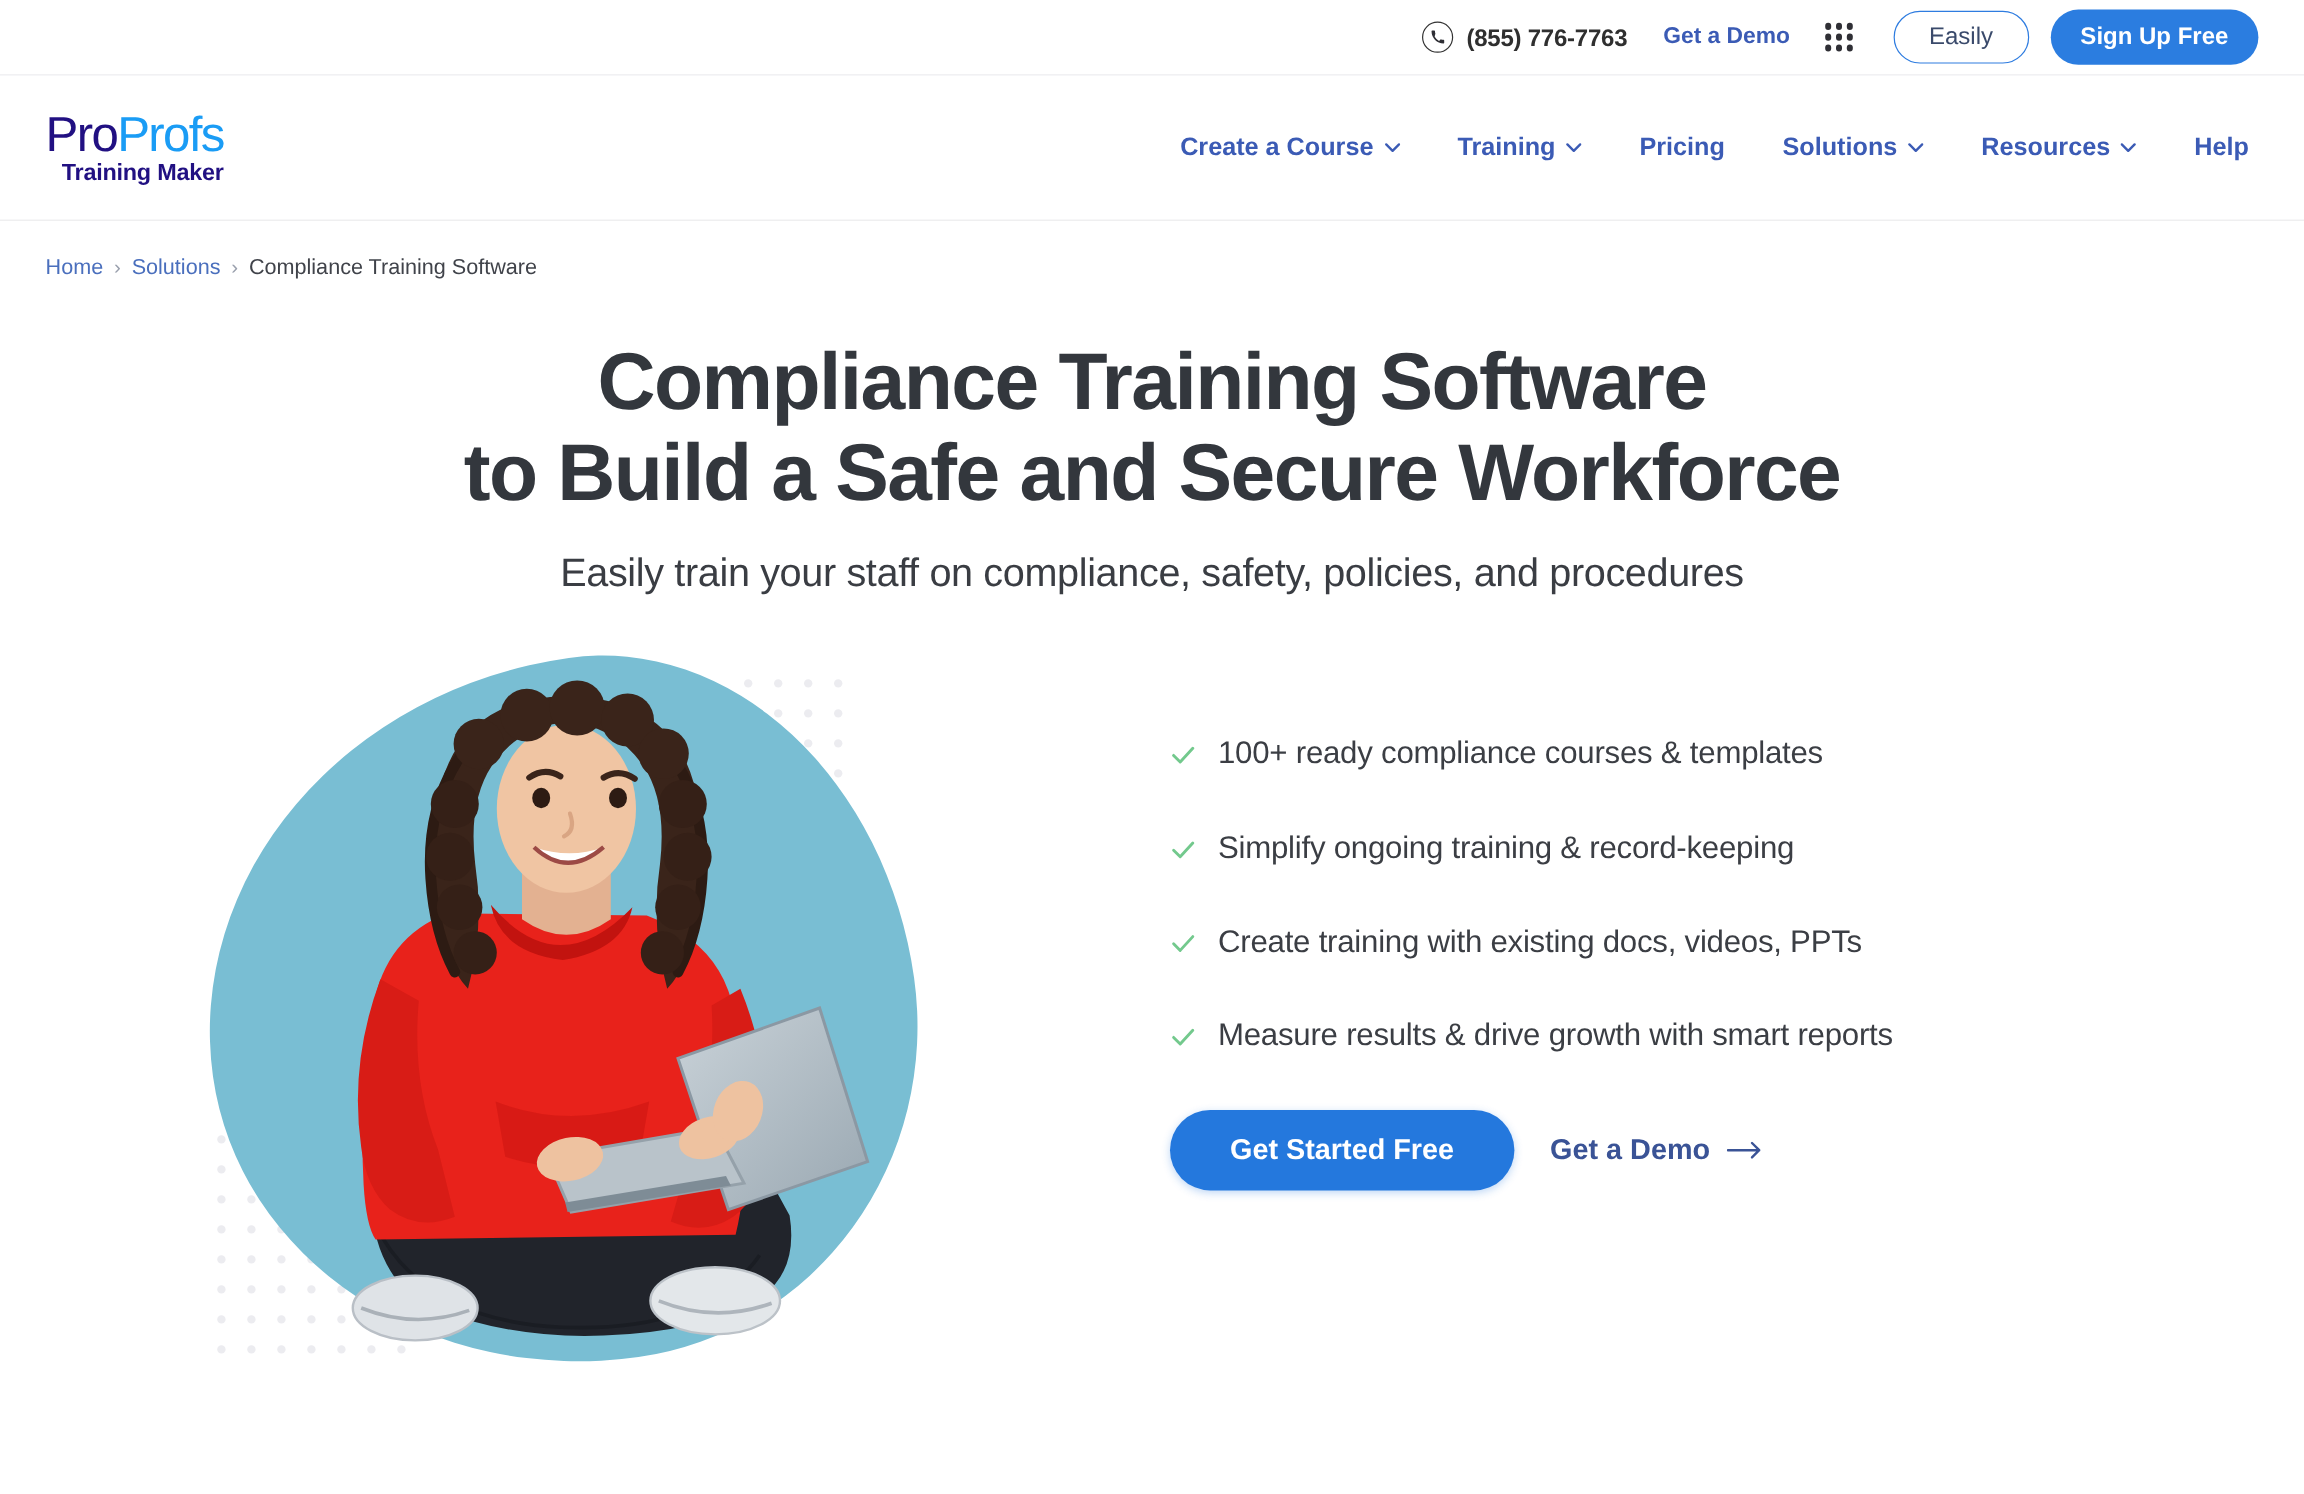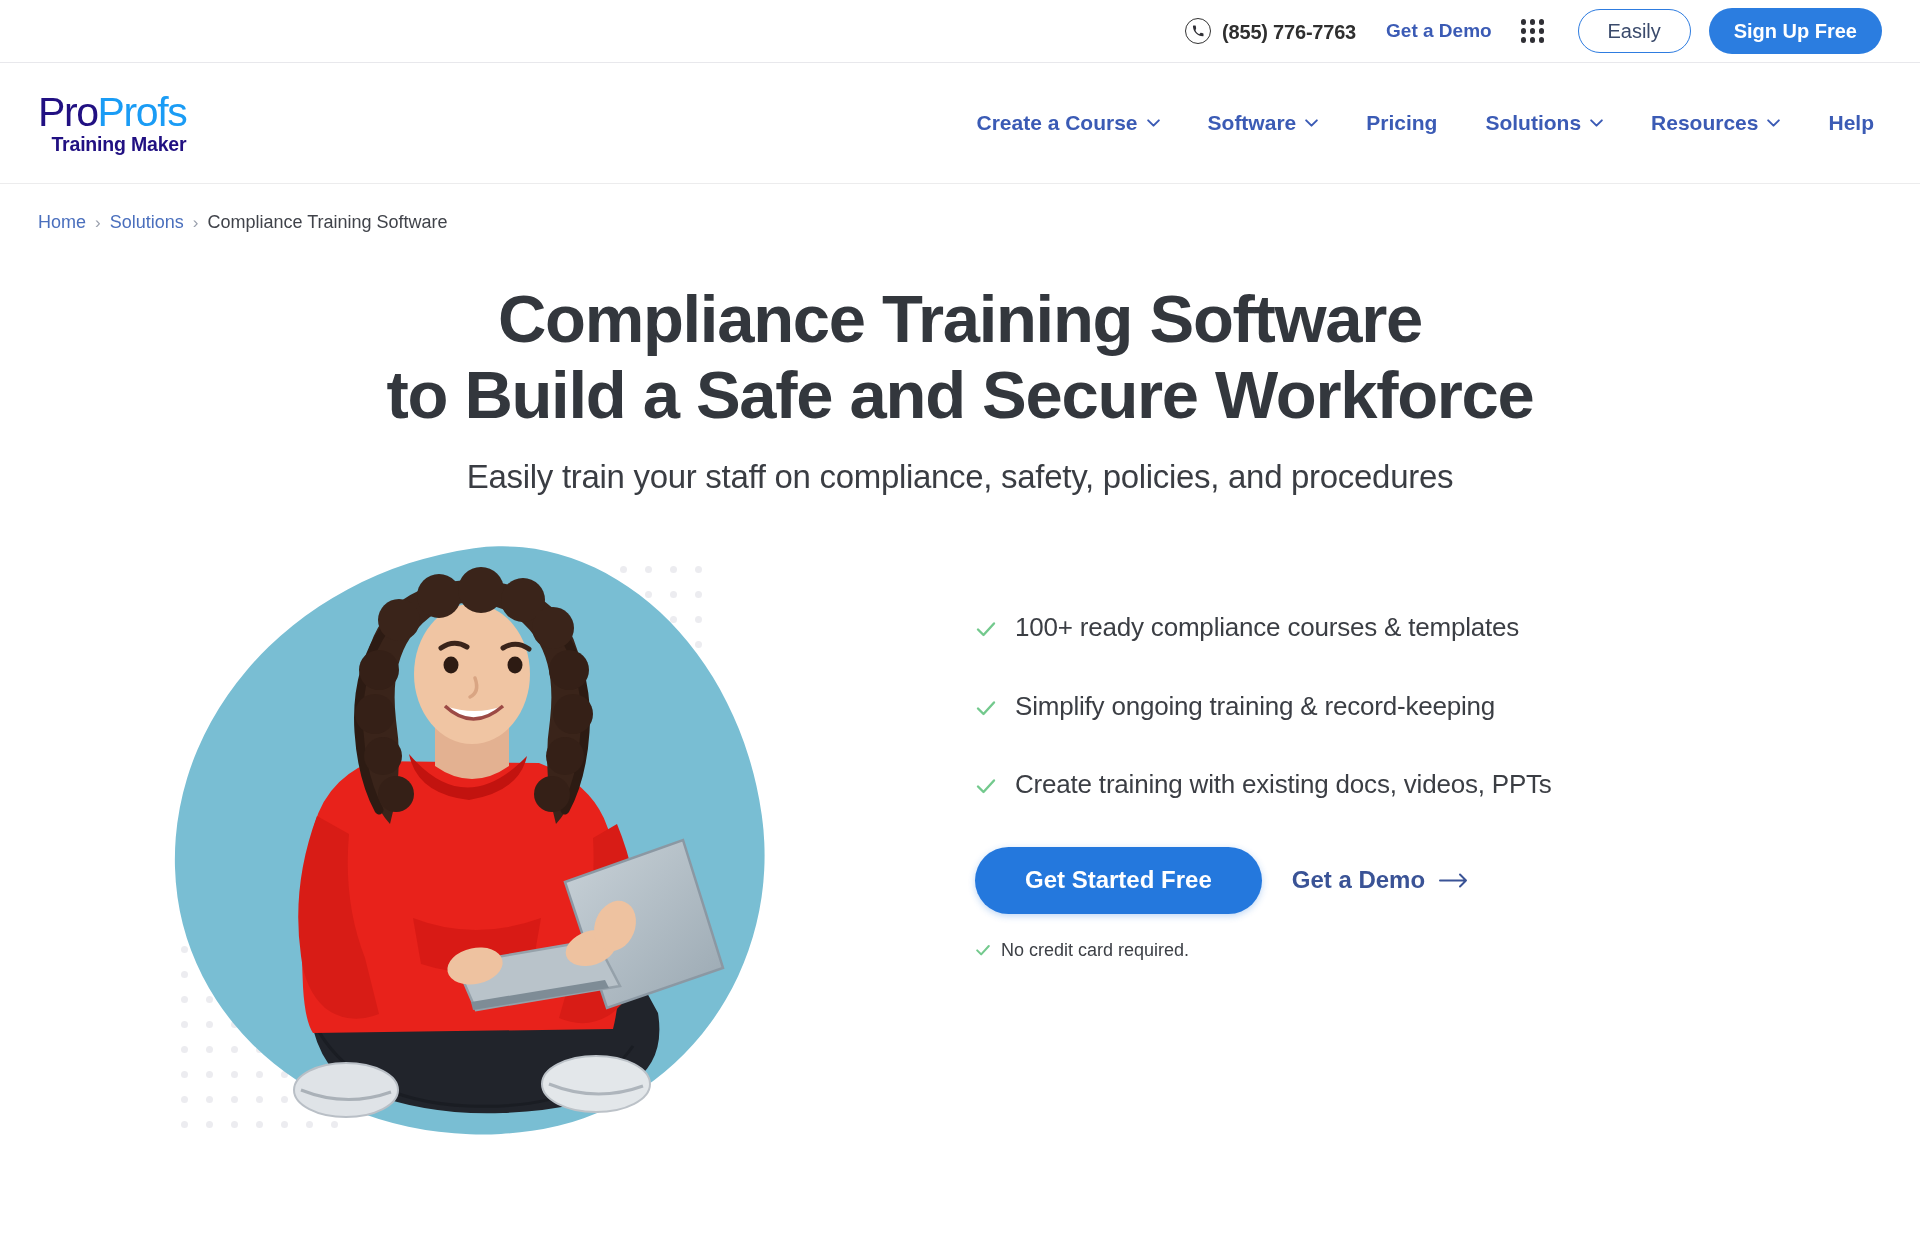--- a/index.html
+++ b/index.html
@@ -197,21 +197,21 @@
   </div>
 
   <div class="nav-items">
     <div class="nav-item">
       <span>Create a Course</span>
       <svg class="chev" viewBox="0 0 14 9">
           <path d="M1 1.5l6 6 6-6" stroke="#3b5bb5" stroke-width="2.2" fill="none" stroke-linecap="round" stroke-linejoin="round"></path>
         </svg>
     </div>
     <div class="nav-item">
-      <span>Software</span>
+      <span>Training</span>
       <svg class="chev" viewBox="0 0 14 9">
           <path d="M1 1.5l6 6 6-6" stroke="#3b5bb5" stroke-width="2.2" fill="none" stroke-linecap="round" stroke-linejoin="round"></path>
         </svg>
     </div>
     <div class="nav-item">
       <span>Pricing</span>
     </div>
     <div class="nav-item">
       <span>Solutions</span>
       <svg class="chev" viewBox="0 0 14 9">
@@ -437,32 +437,32 @@
           <path d="M3 11.5l5.5 5.5L19 5.5" stroke="#73c98d" stroke-width="2.4" fill="none" stroke-linecap="round" stroke-linejoin="round"></path>
         </svg>
       <span class="bullet-txt">Simplify ongoing training &amp; record-keeping</span>
     </div>
     <div class="bullet">
       <svg class="check" viewBox="0 0 22 22">
           <path d="M3 11.5l5.5 5.5L19 5.5" stroke="#73c98d" stroke-width="2.4" fill="none" stroke-linecap="round" stroke-linejoin="round"></path>
         </svg>
       <span class="bullet-txt">Create training with existing docs, videos, PPTs</span>
     </div>
+    <div class="bullet">
+      <svg class="check" viewBox="0 0 22 22">
+          <path d="M3 11.5l5.5 5.5L19 5.5" stroke="#73c98d" stroke-width="2.4" fill="none" stroke-linecap="round" stroke-linejoin="round"></path>
+        </svg>
+      <span class="bullet-txt">Measure results &amp; drive growth with smart reports</span>
+    </div>
 
     <div class="cta-row">
       <button class="btn-started">Get Started Free</button>
       <span class="demo-link">
         <span>Get a Demo</span>
         <svg class="arrow" viewBox="0 0 30 15">
             <path d="M1 7.5h26M21 1.5l6 6-6 6" stroke="#3a5396" stroke-width="2" fill="none" stroke-linecap="round" stroke-linejoin="round"></path>
           </svg>
       </span>
     </div>
 
-    <div class="nocredit">
-      <svg class="check-sm" viewBox="0 0 22 22">
-          <path d="M3 11.5l5.5 5.5L19 5.5" stroke="#73c98d" stroke-width="2.8" fill="none" stroke-linecap="round" stroke-linejoin="round"></path>
-        </svg>
-      <span>No credit card required.</span>
-    </div>
 
   </div>
 </div>
 
 </body></html>

